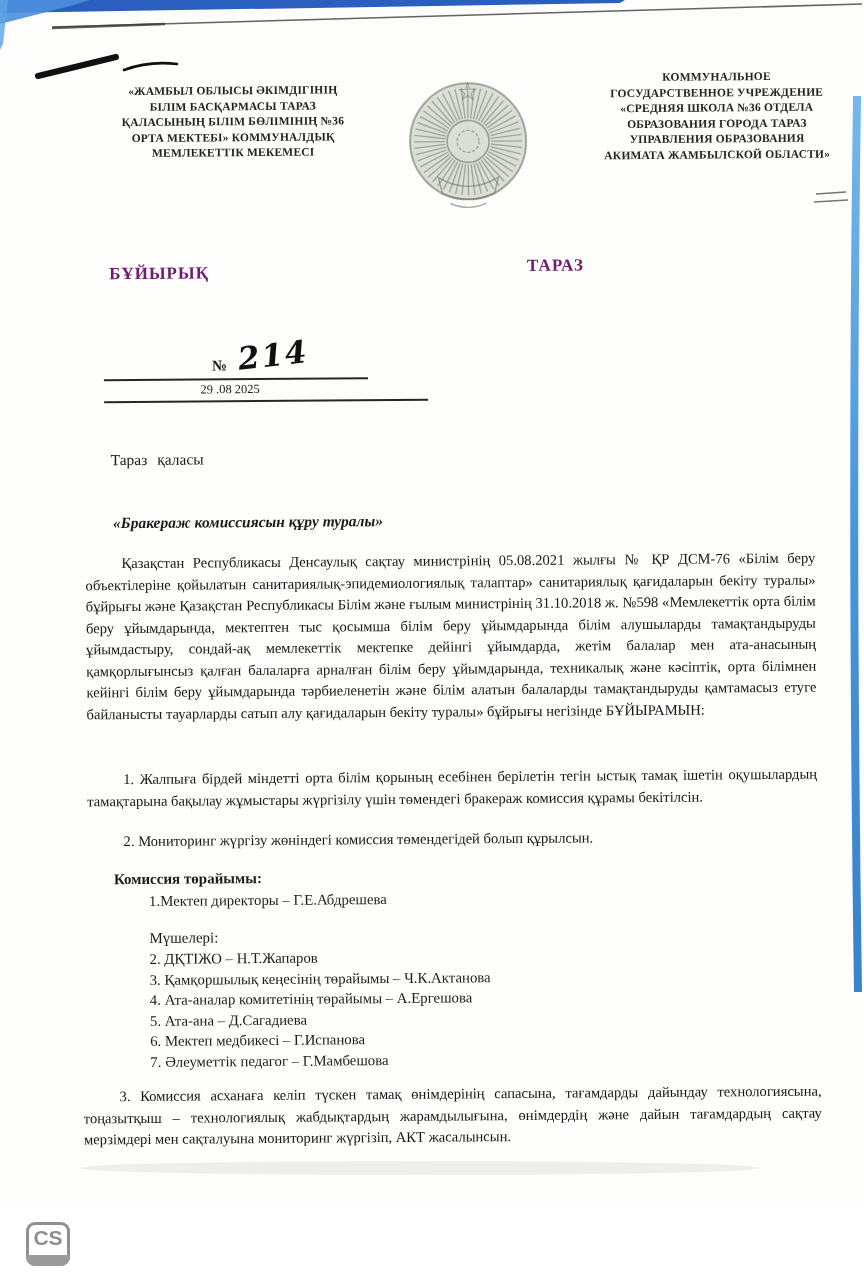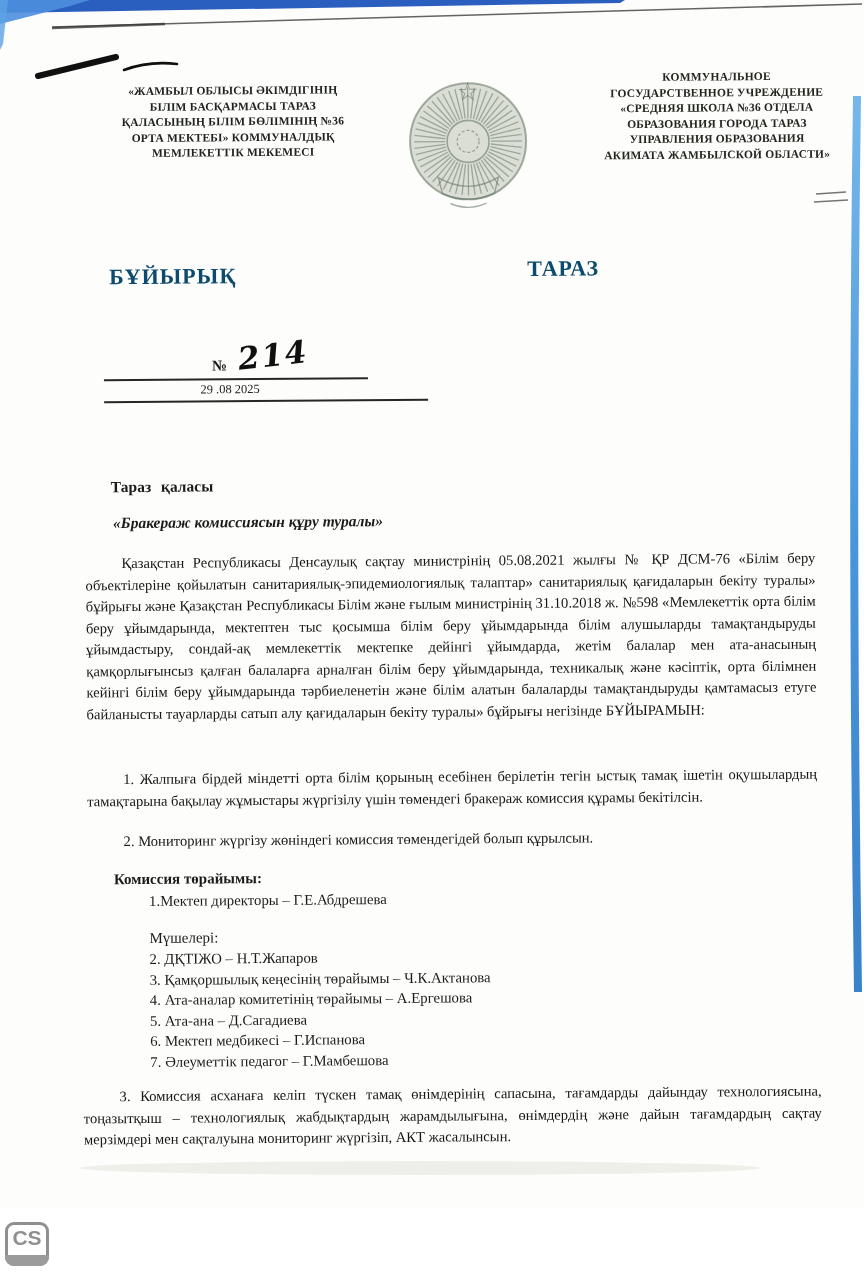--- a/index.html
+++ b/index.html
@@ -9,47 +9,47 @@
     font-family:"Liberation Serif","DejaVu Serif",serif;color:#1b1b1b;
   }
   .deco{position:absolute;left:0;top:0;width:864px;height:1280px;pointer-events:none;}
   .page-rotate{position:absolute;left:0;top:0;width:864px;height:1280px;
     transform:rotate(-0.45deg);transform-origin:45% 30%;}
   .org-block{position:absolute;text-align:center;font-weight:bold;
     font-size:11.5px;line-height:15.5px;letter-spacing:.2px;color:#20241f;}
   .org-left{left:92px;top:82px;width:286px;}
   .org-right{left:576px;top:72px;width:286px;color:#23261f;}
   .emblem{position:absolute;left:406px;top:78px;width:128px;height:140px;}
-  .order-type{position:absolute;font-weight:bold;font-size:22px;letter-spacing:1px;color:#0c4a6e;}
+  .order-type{position:absolute;font-weight:bold;font-size:17px;letter-spacing:1px;color:#701a75;}
   .order-kk{left:110px;top:262px;}
   .order-ru{left:528px;top:257px;}
   .num-sign{position:absolute;left:212px;top:356px;font-size:15px;font-weight:bold;}
   .num-hand{position:absolute;left:238px;top:336px;font-size:31px;font-weight:bold;font-style:italic;
     font-family:"DejaVu Serif",serif;transform:rotate(-6deg);letter-spacing:2px;color:#101010;}
   .rule{position:absolute;height:2px;background:#262626;}
   .rule-1{left:104px;top:377px;width:264px;}
   .rule-2{left:104px;top:399px;width:324px;}
   .date-line{position:absolute;left:150px;top:381px;width:160px;text-align:center;font-size:12.5px;color:#222;}
-  .city{position:absolute;left:110px;top:476px;font-weight:bold;font-size:15.5px;word-spacing:6px;}
+  .city{position:absolute;left:110px;top:449px;font-weight:normal;font-size:15.5px;word-spacing:6px;}
   .subject{position:absolute;left:112px;top:512px;font-weight:bold;font-style:italic;font-size:15.5px;}
   .par{position:absolute;text-align:justify;font-size:14.6px;line-height:21.5px;color:#161616;}
   .par-indent{text-indent:36px;}
   .par-1{left:84px;top:551px;width:730px;}
   .item-1{left:84px;top:767px;width:730px;}
   .item-2{left:84px;top:829px;width:730px;}
   .chair-heading{position:absolute;left:110px;top:869px;font-weight:bold;font-size:15px;}
   .chair-member{position:absolute;left:145px;top:891px;font-size:14.8px;}
   .members-heading{position:absolute;left:145px;top:928px;font-weight:normal;font-size:15px;}
   .members{position:absolute;left:145px;top:947px;width:560px;font-size:14.8px;line-height:20.6px;}
   .item-3{left:78px;top:1084px;width:738px;}
   b[data-bind]{font-weight:normal;}
   
   .cam-footer{position:absolute;left:0;bottom:0;width:864px;height:72px;background:#ffffff;
     display:flex;align-items:center;font-family:"Liberation Sans","DejaVu Sans",sans-serif;}
-  .cs-icon{position:relative;margin-left:5px;width:38px;height:38px;border:3px solid #8f8f8f;
+  .cs-icon{position:relative;margin-left:26px;width:38px;height:38px;border:3px solid #8f8f8f;
     border-radius:9px;display:flex;align-items:flex-start;justify-content:center;
     font-weight:bold;font-size:21px;color:#8f8f8f;line-height:26px;background:#fff;text-align:right;}
   .cs-icon::after{content:"";position:absolute;left:-3px;right:-3px;bottom:-3px;height:11px;
     background:#9b9b9b;border-radius:0 0 9px 9px;}
   .cam-label{margin-left:14px;font-size:27px;color:#a6a6a6;letter-spacing:.5px;}
   
   #emblem-rays line{stroke:#5e705e;stroke-width:1.3;opacity:.5;}
   .emblem-stroke{stroke:#5e705e;fill:none;opacity:.55;}
 </style>
 </head>

